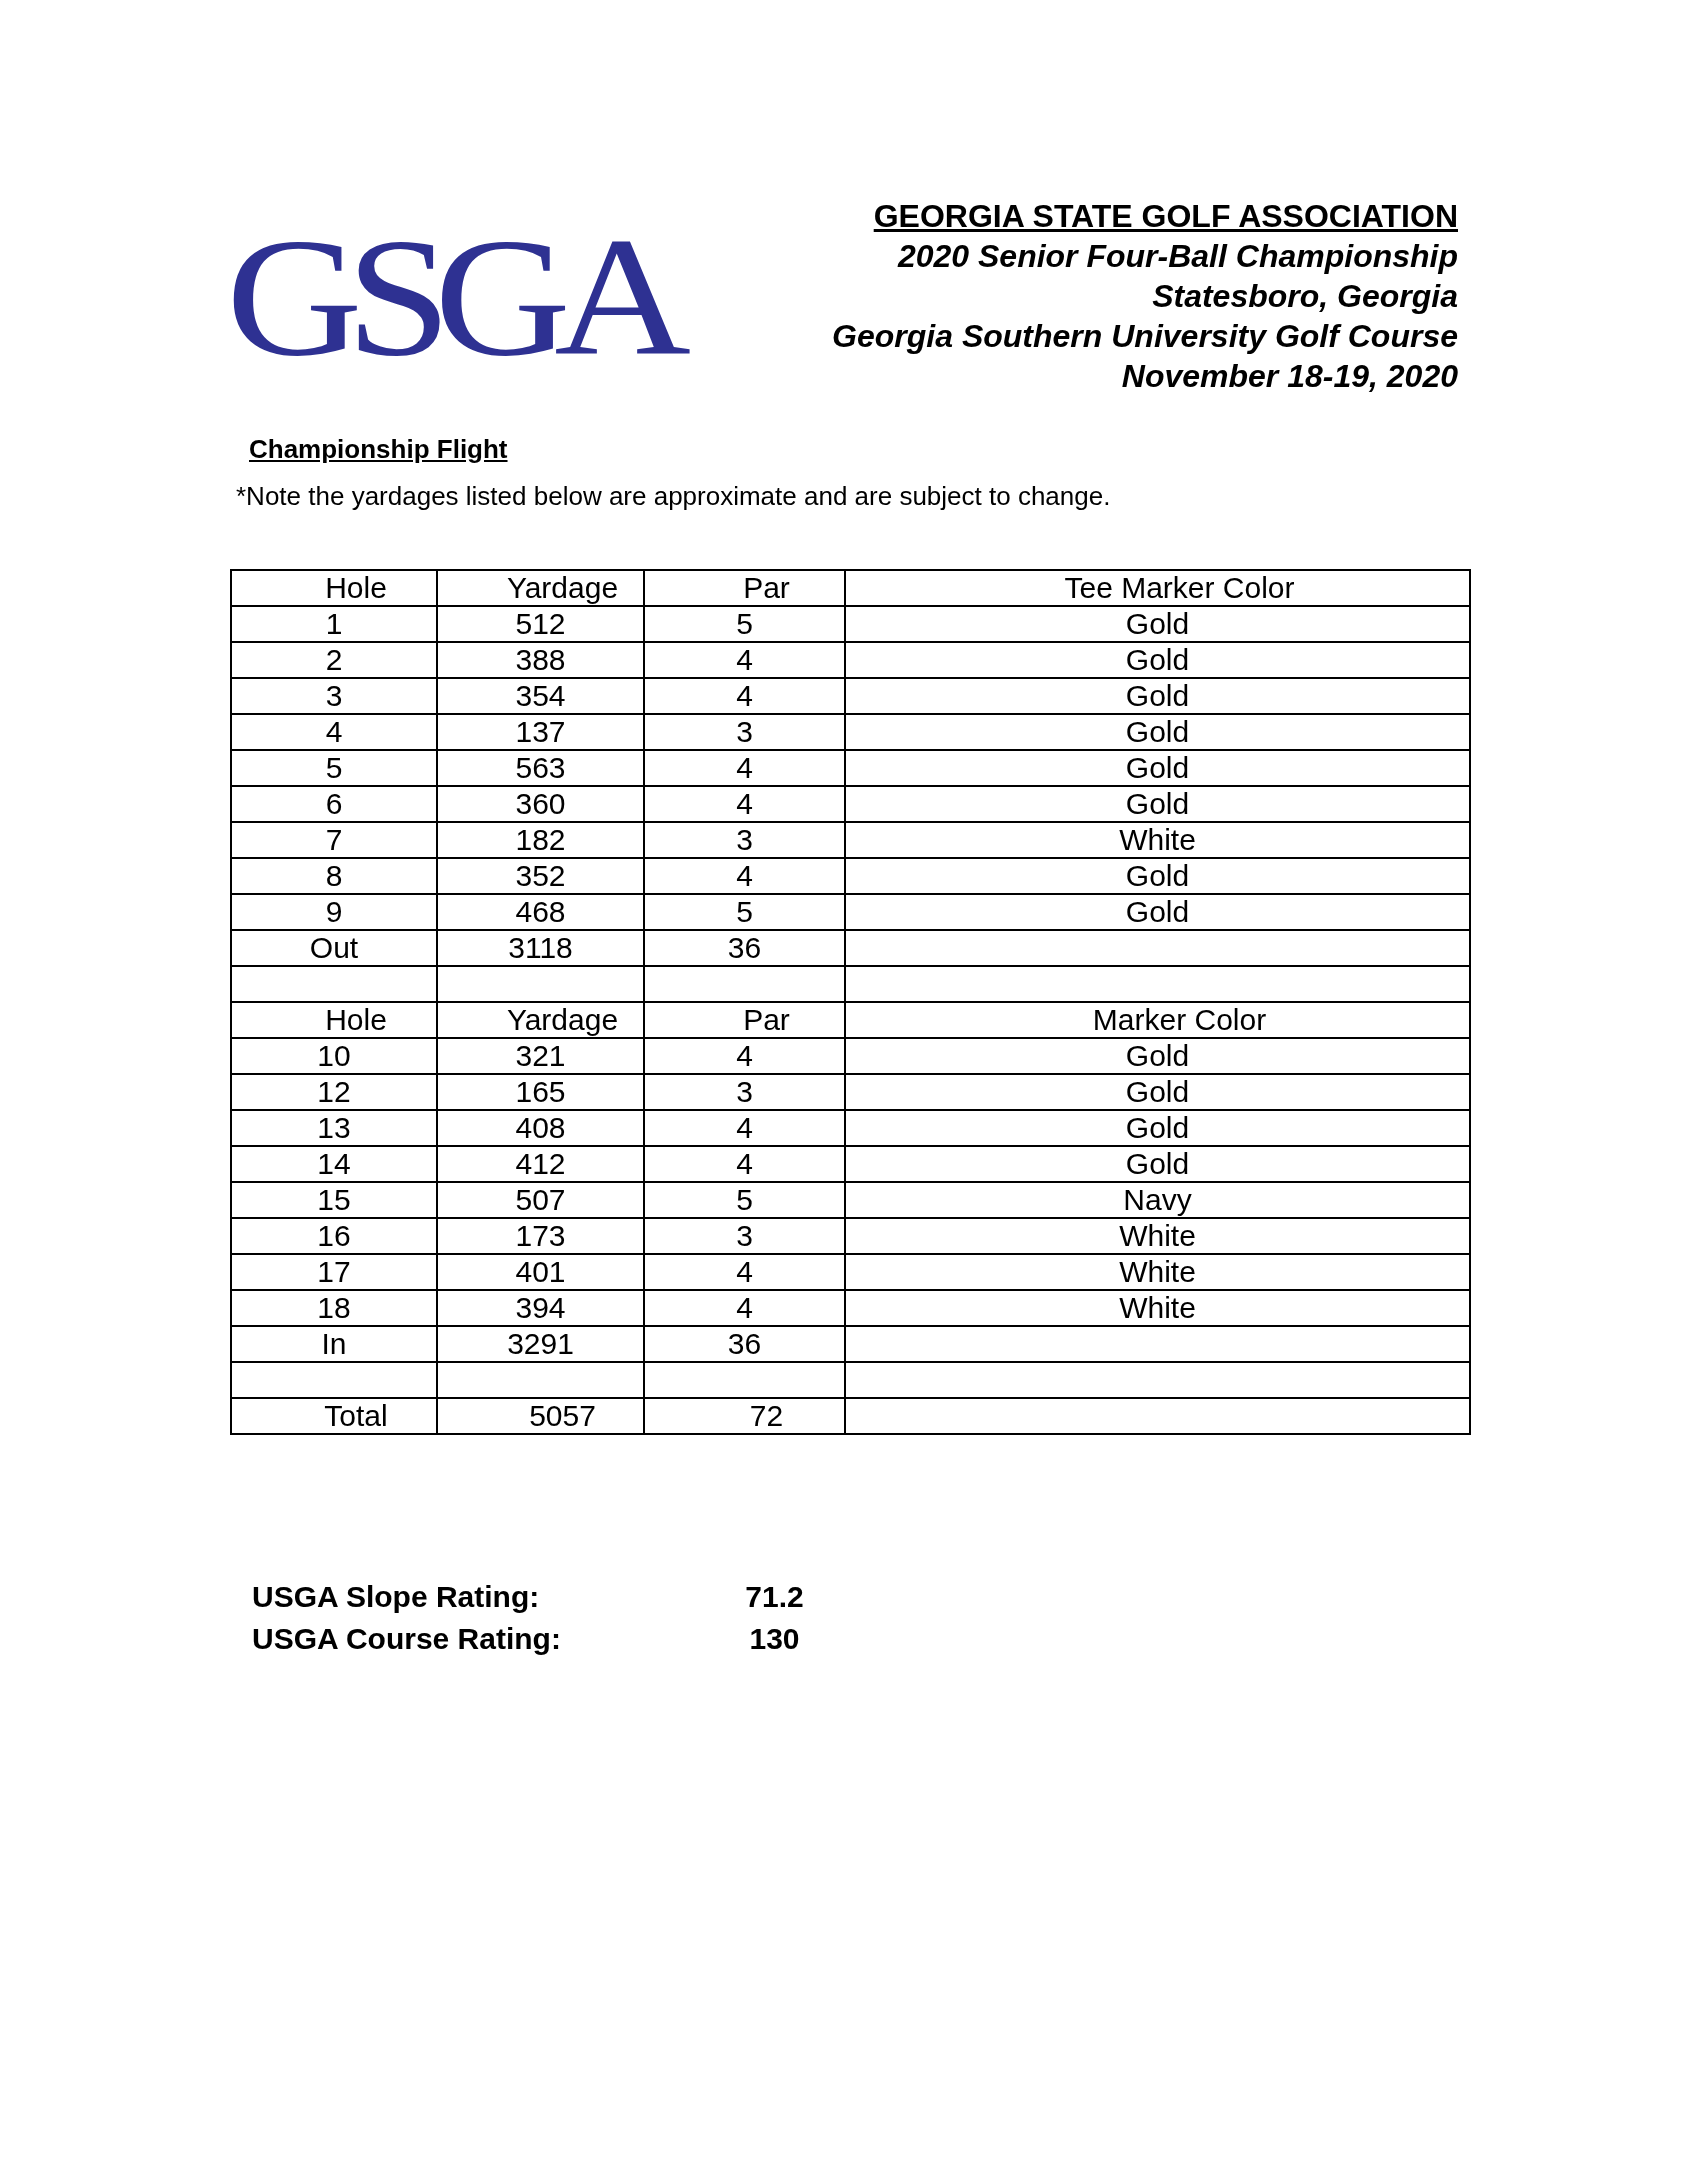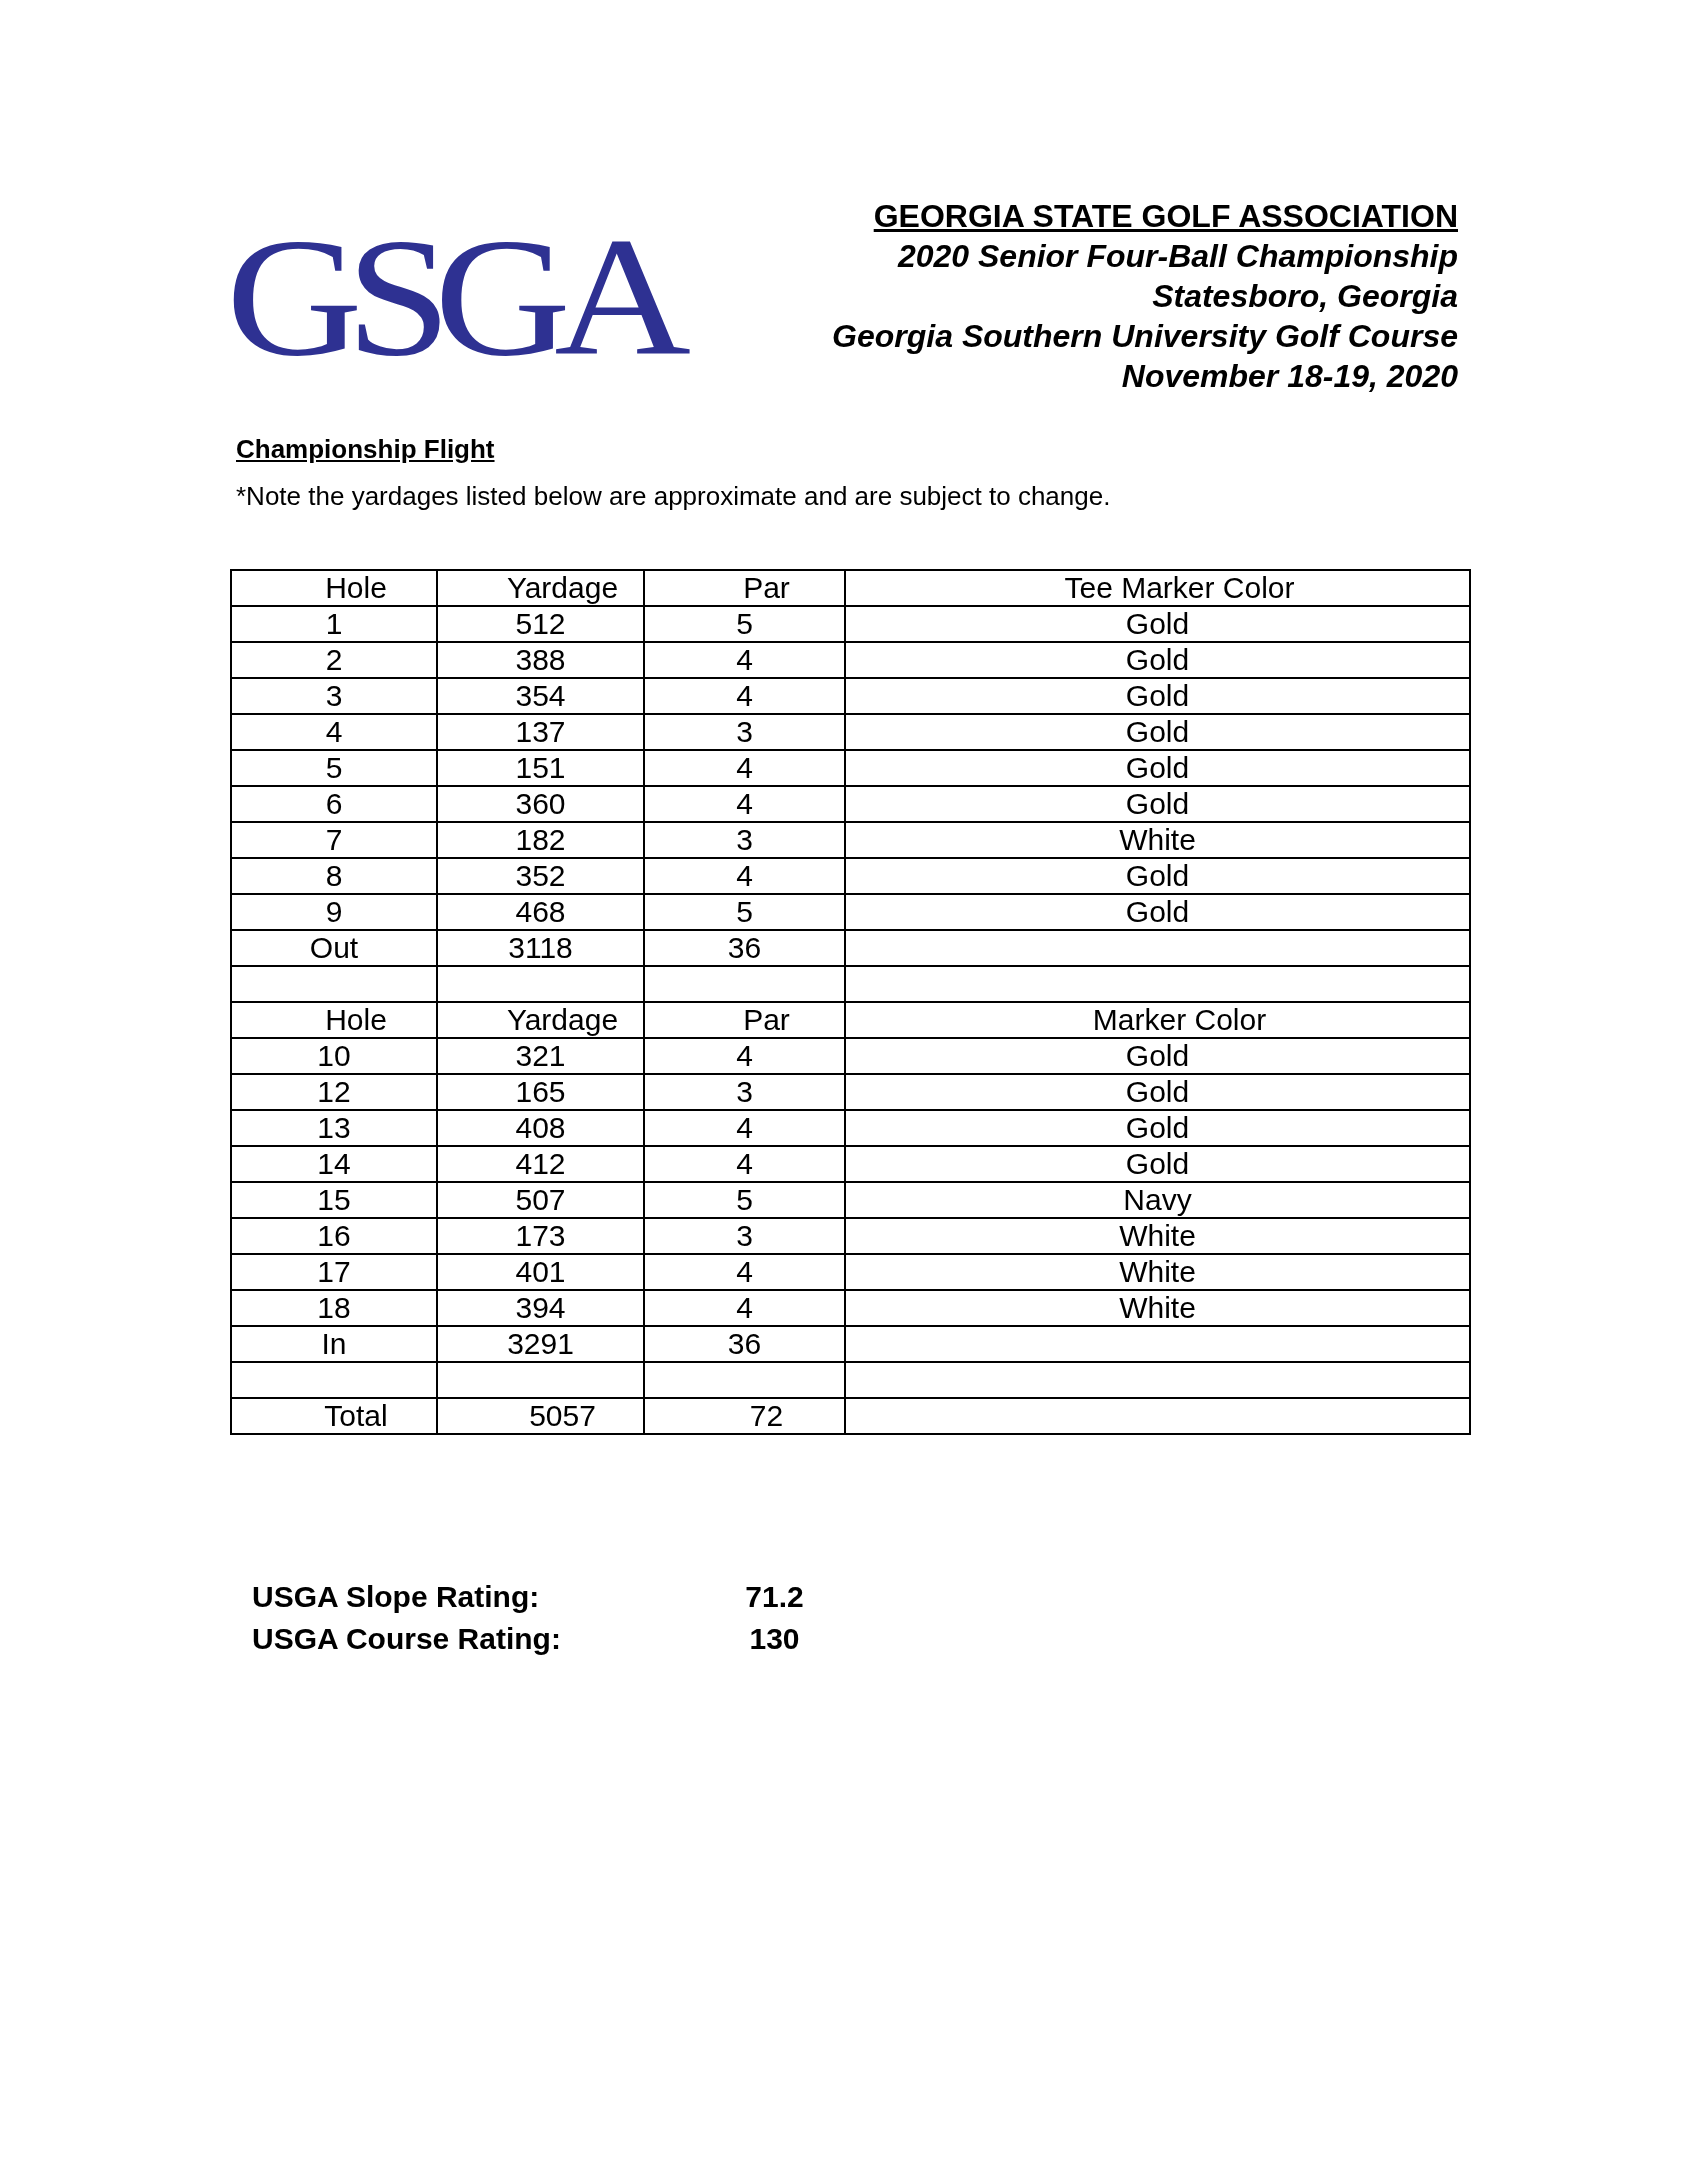--- a/index.html
+++ b/index.html
@@ -13,21 +13,21 @@
       font-size: 169px; line-height: 143px; letter-spacing: -15px;
       color: #2e3192; transform: scaleX(1.12); transform-origin: left top;
     }
     .header {
       position: absolute; right: 229px; top: 196px; text-align: right;
       font-size: 32px; line-height: 40px; font-weight: bold;
     }
     .header .org { text-decoration: underline; font-style: normal; }
     .header .line { font-style: italic; }
     .flight {
-      position: absolute; left: 236px; top: 434px;
+      position: absolute; left: 249px; top: 434px;
       font-size: 26px; font-weight: bold; text-decoration: underline;
     }
     .note {
       position: absolute; left: 236px; top: 481px;
       font-size: 26px;
     }
     table.score {
       position: absolute; left: 230px; top: 569px;
       width: 1238px; border-collapse: collapse; table-layout: fixed;
     }
@@ -94,21 +94,21 @@
         <td>Gold</td>
       </tr>
       <tr>
         <td>4</td>
         <td>137</td>
         <td>3</td>
         <td>Gold</td>
       </tr>
       <tr>
         <td>5</td>
-        <td>151</td>
+        <td>563</td>
         <td>4</td>
         <td>Gold</td>
       </tr>
       <tr>
         <td>6</td>
         <td>360</td>
         <td>4</td>
         <td>Gold</td>
       </tr>
       <tr>

